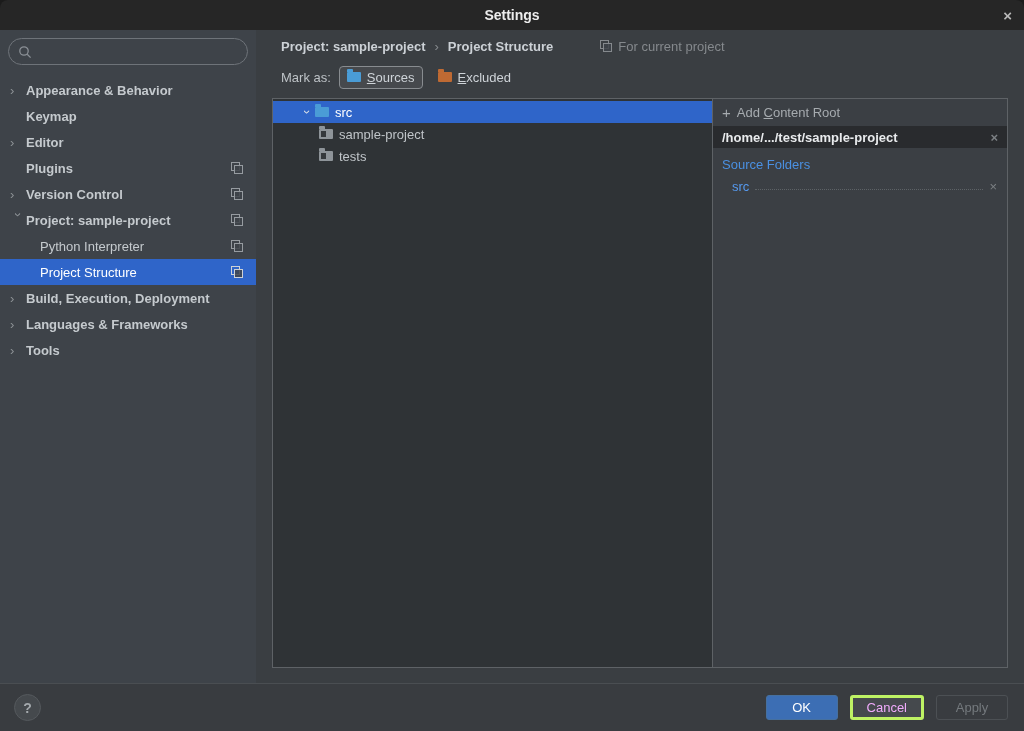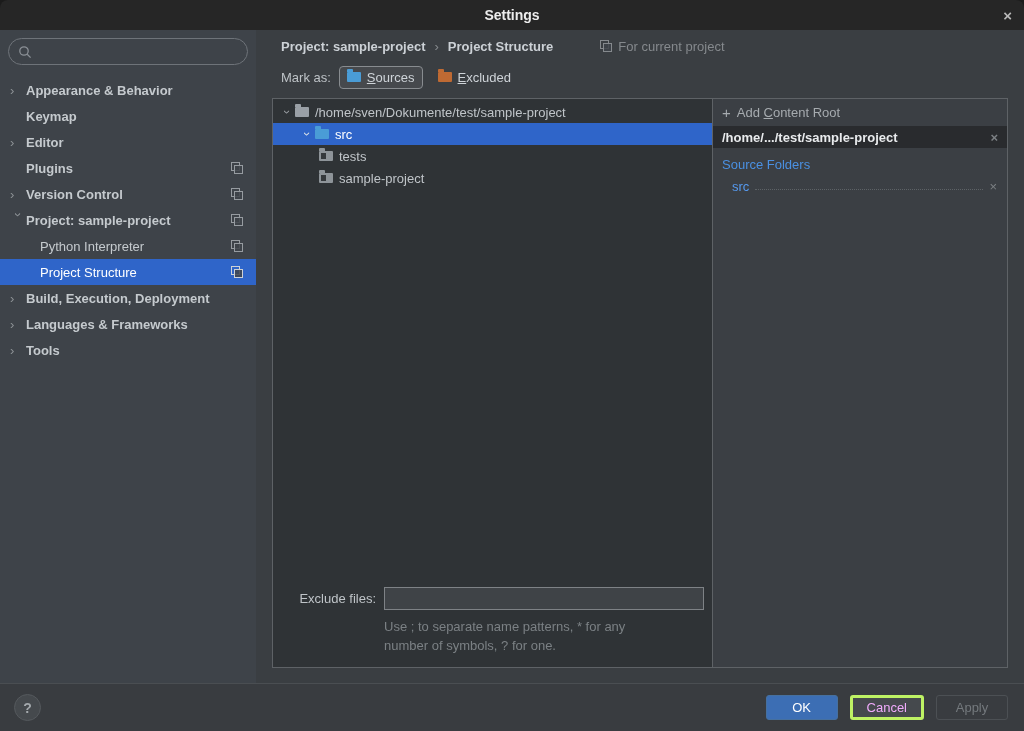--- a/index.html
+++ b/index.html
@@ -191,50 +191,35 @@
         <span class="chip">
           <span class="folder orange"></span>
           <span><span class="mn">E</span><span>xcluded</span></span>
         </span>
       </div>
 
       <div class="panels">
 
         <div class="tree-panel">
           <div class="tree">
-            <div class="trow lvl0">
-              <span class="tarrow exp">›</span>
-              <span class="folder grey"></span>
-              <span>/home/sven/Dokumente/test/sample-project</span>
-            </div>
             <div class="trow lvl1 sel">
               <span class="tarrow exp">›</span>
               <span class="folder blue"></span>
               <span>src</span>
             </div>
             <div class="trow lvl2">
               <span class="folder pkg"></span>
-              <span>tests</span>
+              <span>sample-project</span>
             </div>
             <div class="trow lvl2">
               <span class="folder pkg"></span>
-              <span>sample-project</span>
+              <span>tests</span>
             </div>
           </div>
 
-          <div class="exclude">
-            <div class="exrow">
-              <span class="exlabel">Exclude files:</span>
-              <input class="exinput" value="" style="">
-            </div>
-            <div class="exhint">
-              <div>Use ; to separate name patterns, * for any</div>
-              <div>number of symbols, ? for one.</div>
-            </div>
-          </div>
         </div>
 
         <div class="root-panel">
           <div class="rp-add">
             <span class="plus">+</span>
             <span><span>Add </span><span class="mn">C</span><span>ontent Root</span></span>
           </div>
           <div class="rp-head">
             <span>/home/.../test/sample-project</span>
             <span class="x">×</span>

